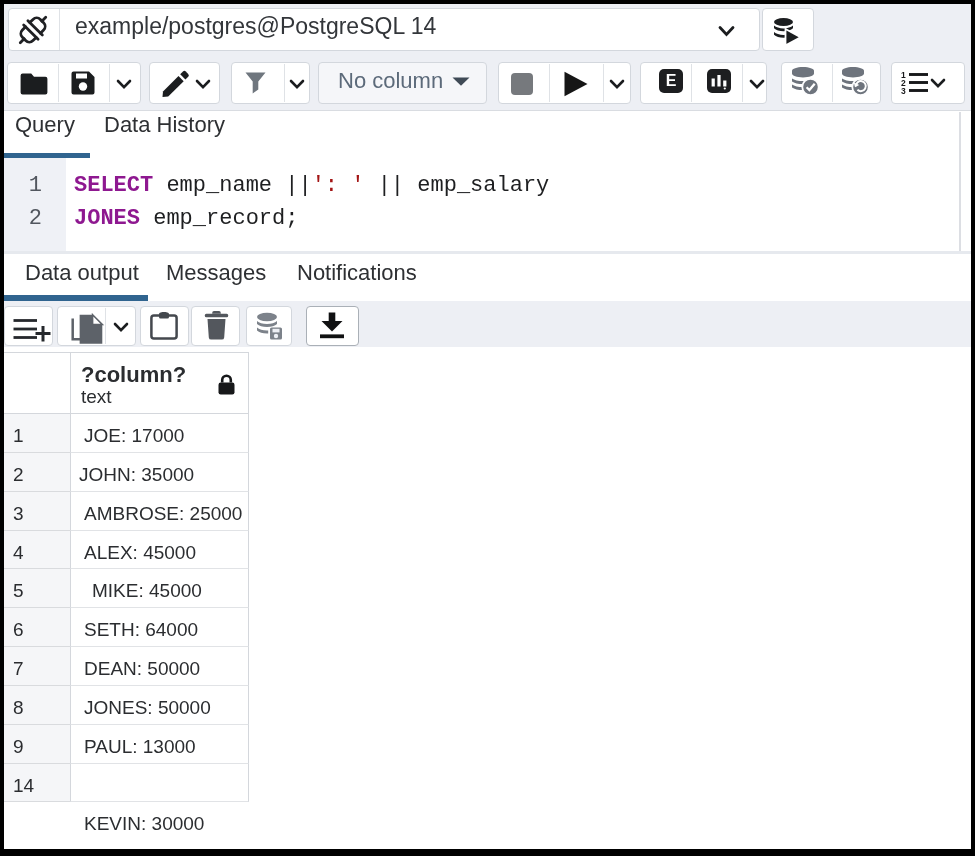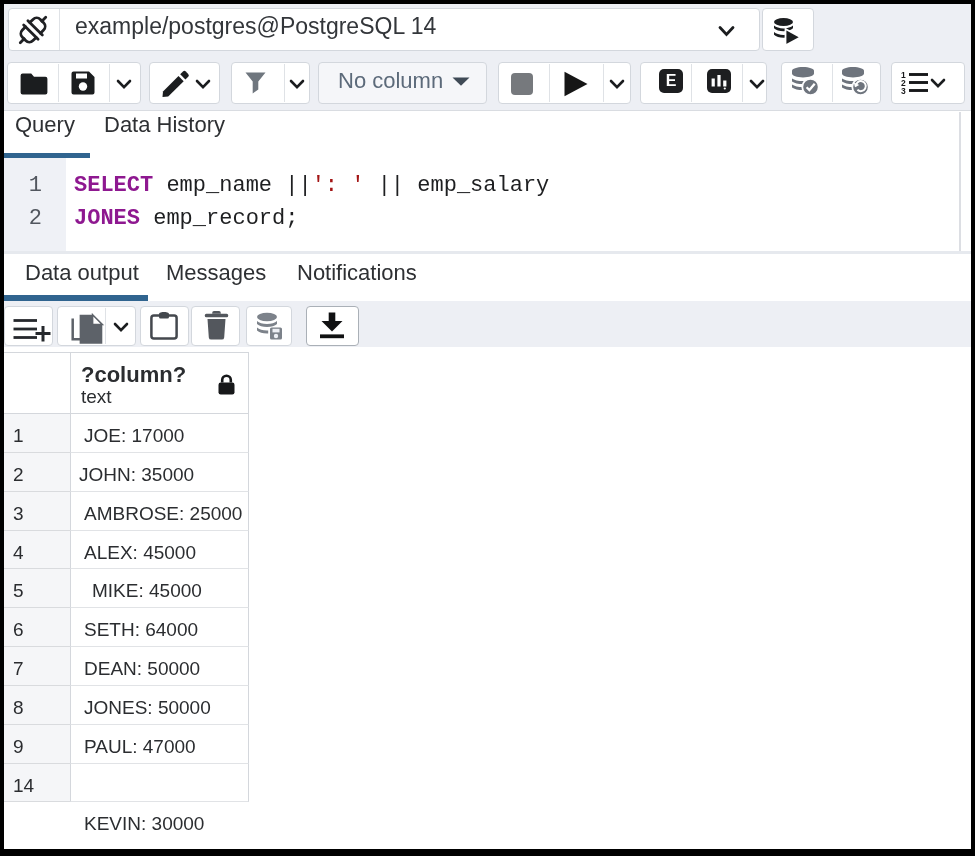--- a/index.html
+++ b/index.html
@@ -277,21 +277,21 @@
 <div class="abs" style="left:70px; top:647.1px; width:179px; height:38.85px; background:#fff; border-bottom:1px solid #e1e3e6; border-left:1px solid #d4d7dc; border-right:1px solid #d4d7dc;"></div>
 <div class="cell" style="left:13px; top:659.1px;">7</div>
 <div class="cell" style="left:84px; top:659.1px;">DEAN: 50000</div>
 <div class="abs" style="left:0; top:685.95px; width:70px; height:38.85px; background:#f5f6f8; border-bottom:1px solid #d9dbde;"></div>
 <div class="abs" style="left:70px; top:685.95px; width:179px; height:38.85px; background:#fff; border-bottom:1px solid #e1e3e6; border-left:1px solid #d4d7dc; border-right:1px solid #d4d7dc;"></div>
 <div class="cell" style="left:13px; top:697.95px;">8</div>
 <div class="cell" style="left:84px; top:697.95px;">JONES: 50000</div>
 <div class="abs" style="left:0; top:724.8px; width:70px; height:38.85px; background:#f5f6f8; border-bottom:1px solid #d9dbde;"></div>
 <div class="abs" style="left:70px; top:724.8px; width:179px; height:38.85px; background:#fff; border-bottom:1px solid #e1e3e6; border-left:1px solid #d4d7dc; border-right:1px solid #d4d7dc;"></div>
 <div class="cell" style="left:13px; top:736.8px;">9</div>
-<div class="cell" style="left:84px; top:736.8px;">PAUL: 47000</div>
+<div class="cell" style="left:84px; top:736.8px;">PAUL: 13000</div>
 <div class="abs" style="left:0; top:763.65px; width:70px; height:38.85px; background:#f5f6f8; border-bottom:1px solid #d9dbde;"></div>
 <div class="abs" style="left:70px; top:763.65px; width:179px; height:38.85px; background:#fff; border-bottom:1px solid #e1e3e6; border-left:1px solid #d4d7dc; border-right:1px solid #d4d7dc;"></div>
 <div class="cell" style="left:13px; top:775.65px;">14</div>
 <div class="cell" style="left:84px; top:814px;">KEVIN: 30000</div>
 </div>
 
 <div class="frame" style="left:0; top:0; width:975px; height:4px;"></div>
 <div class="frame" style="left:0; top:0; width:4px; height:856px;"></div>
 <div class="frame" style="left:971px; top:0; width:4px; height:856px;"></div>
 <div class="frame" style="left:0; top:849px; width:975px; height:7px;"></div>

